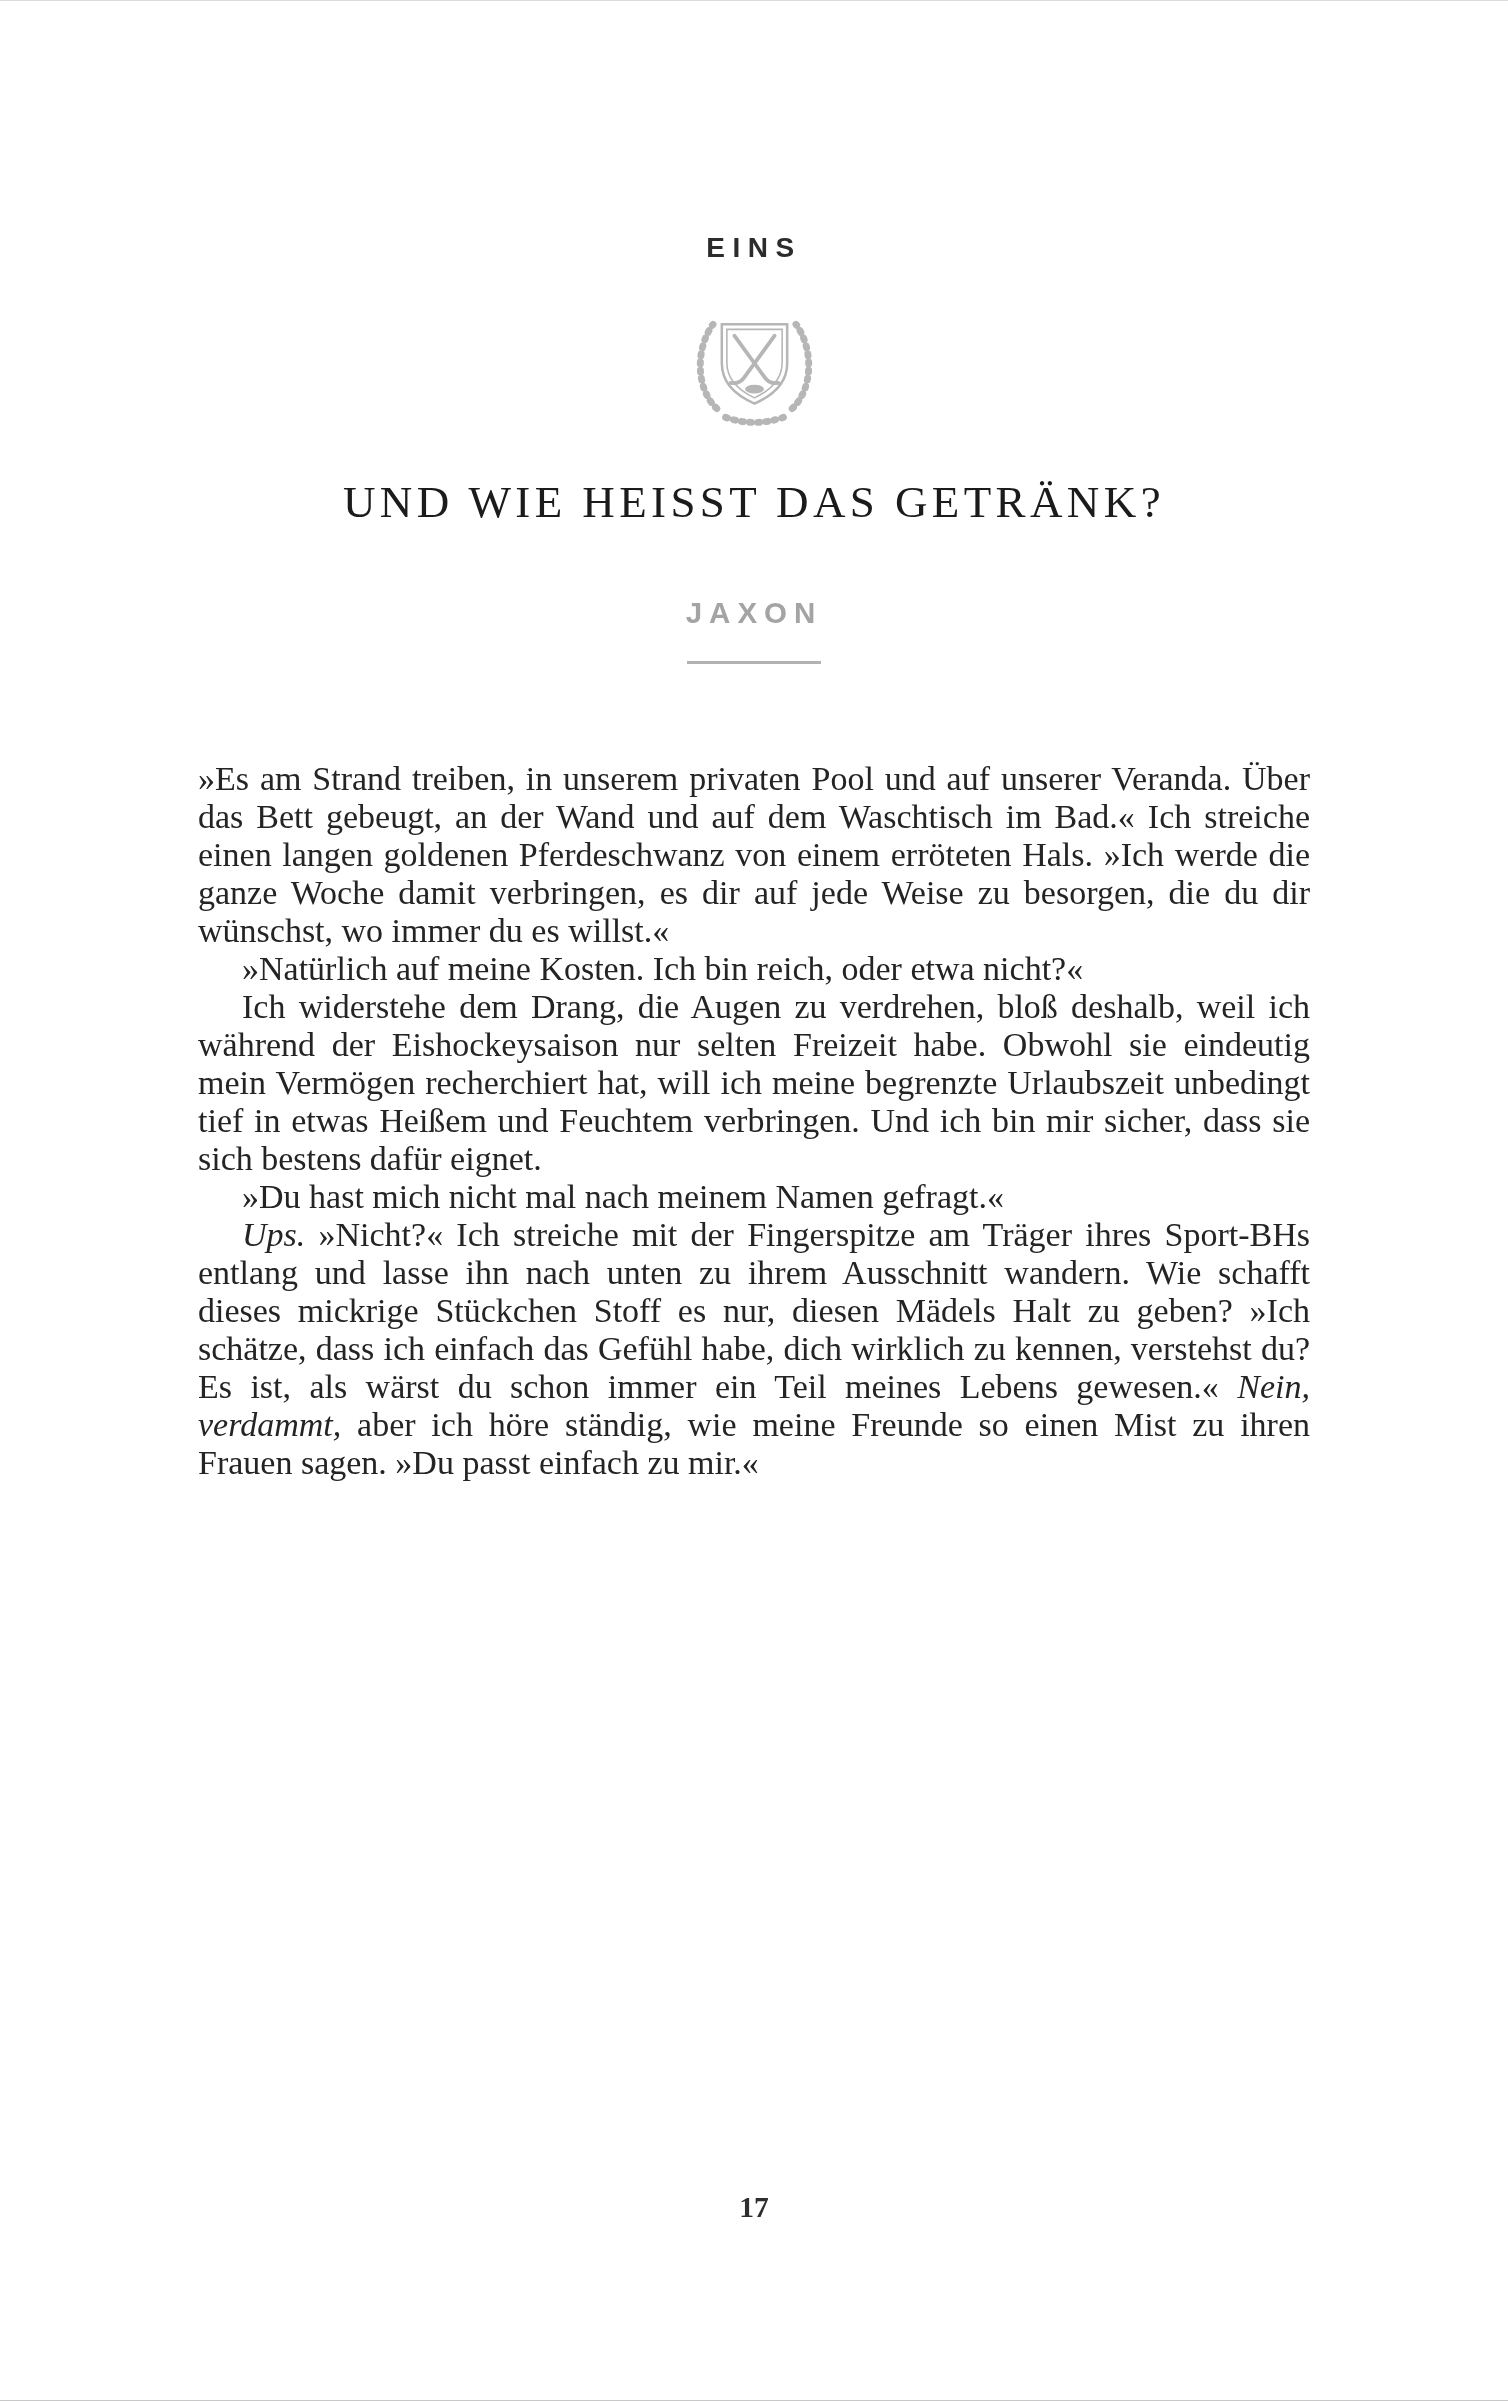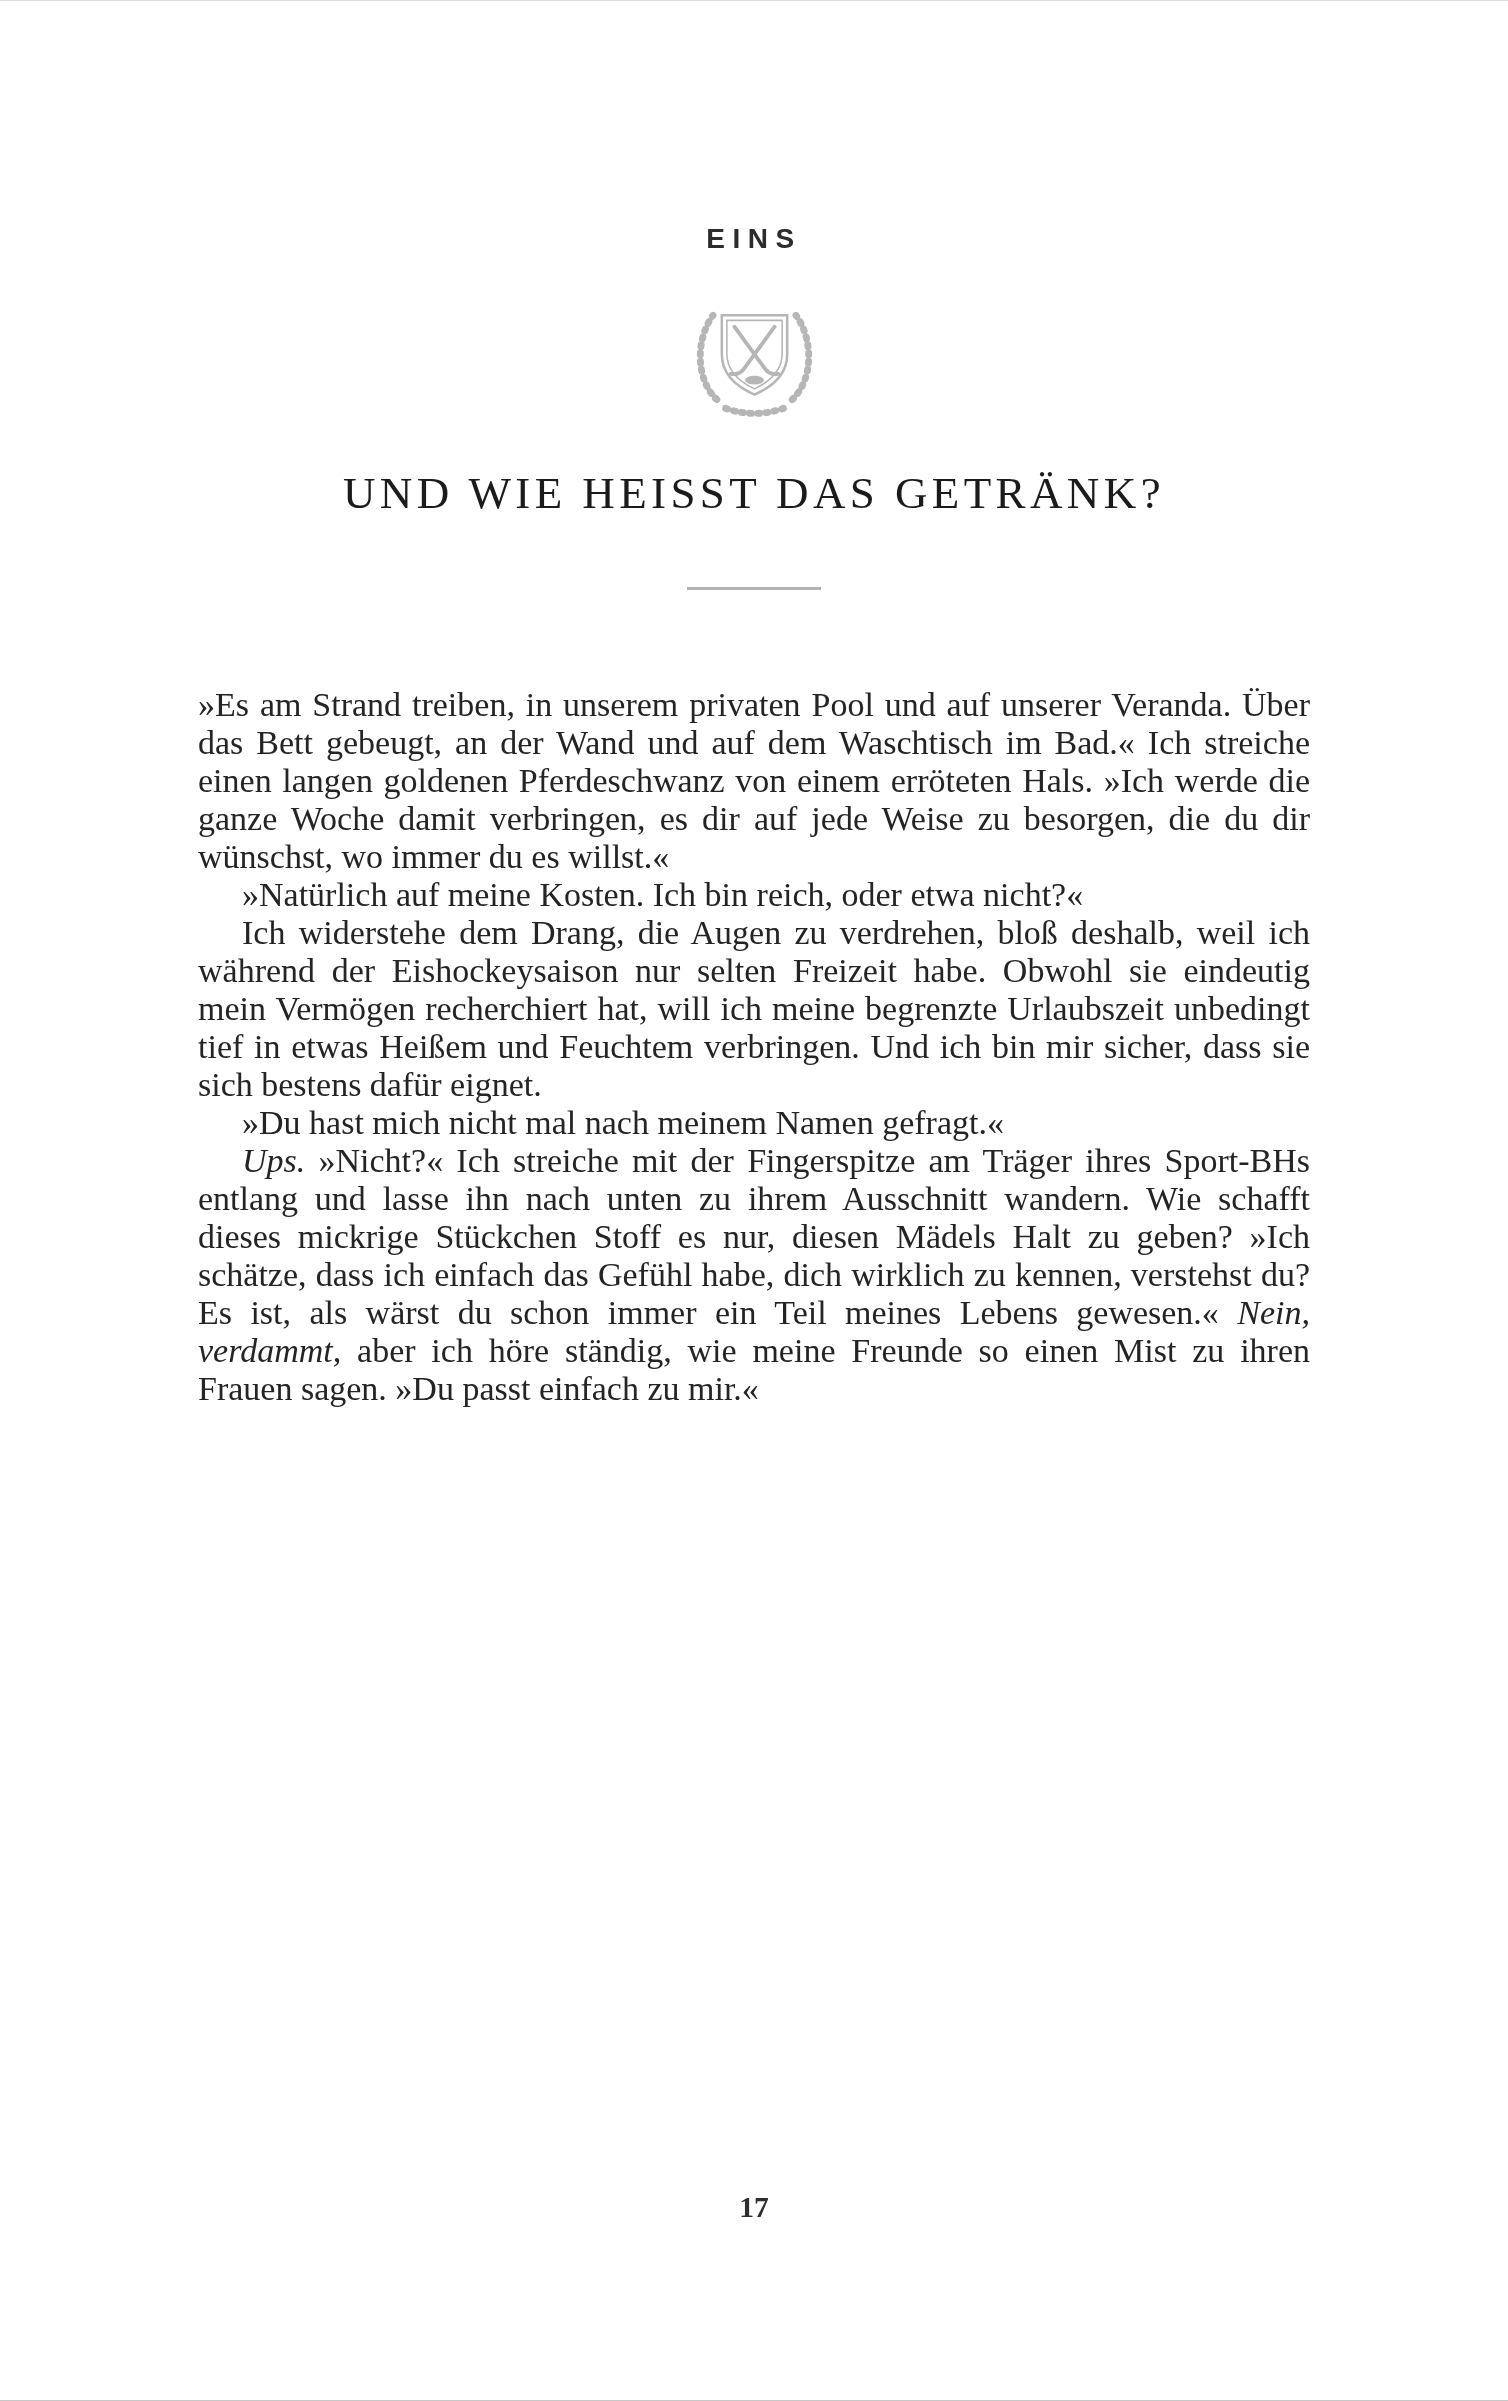--- a/index.html
+++ b/index.html
@@ -15,21 +15,21 @@
     background: #ffffff;
     border-top: 1.3px solid #dcdcdc;
     border-bottom: 1.9px solid #c8c8c8;
     box-sizing: border-box;
     overflow: hidden;
     font-family: "Liberation Serif", serif;
     color: #222222;
   }
   .content {
     width: 1112px;
-    margin: 8px auto;
+    margin: 17px auto;
     padding-top: 214px;
     text-align: center;
   }
   .chapter-number {
     font-family: "Liberation Sans", sans-serif;
     font-weight: 700;
     font-size: 28px;
     letter-spacing: 7.5px;
     color: #2c2c2c;
     margin: 0 0 39px 0;
@@ -110,20 +110,21 @@
         <path d="M 88,52 L 136,118 Q 144,130 158,127" stroke-width="6"></path>
 
         <path d="M 152,52 L 104,118 Q 96,130 82,127" stroke-width="6"></path>
 
         <ellipse cx="120" cy="137" rx="15" ry="7" fill="#b6b6b6" stroke="none"></ellipse>
       </svg>
     </div>
 
     <h1 class="chapter-title">UND WIE HEISST DAS GETRÄNK?</h1>
 
+    <div class="pov-name">JAXON</div>
 
     <div class="pov-underline"></div>
 
     <div class="body-text" lang="de">
         <p class="para"><span>»Es am Strand treiben, in unserem privaten Pool und auf unserer Veranda. Über das Bett gebeugt, an der Wand und auf dem Waschtisch im Bad.« Ich streiche einen langen goldenen Pferdeschwanz von einem erröteten Hals. »Ich werde die ganze Woche damit verbringen, es dir auf jede Weise zu besorgen, die du dir wünschst, wo immer du es willst.«</span></p>
         <p class="para indent"><span>»Natürlich auf meine Kosten. Ich bin reich, oder etwa nicht?«</span></p>
         <p class="para indent"><span>Ich widerstehe dem Drang, die Augen zu verdrehen, bloß deshalb, weil ich während der Eishockeysaison nur selten Freizeit habe. Obwohl sie eindeutig mein Vermögen recherchiert hat, will ich meine begrenzte Urlaubszeit unbedingt tief in etwas Heißem und Feuchtem verbringen. Und ich bin mir sicher, dass sie sich bestens dafür eignet.</span></p>
         <p class="para indent"><span>»Du hast mich nicht mal nach meinem Namen gefragt.«</span></p>
         <p class="para indent"><span class="italic">Ups.</span><span> »Nicht?« Ich streiche mit der Fingerspitze am Träger ihres Sport-BHs entlang und lasse ihn nach unten zu ihrem Ausschnitt wandern. Wie schafft dieses mickrige Stückchen Stoff es nur, diesen Mädels Halt zu geben? »Ich schätze, dass ich einfach das Gefühl habe, dich wirklich zu kennen, verstehst du? Es ist, als wärst du schon immer ein Teil meines Lebens gewesen.« </span><span class="italic">Nein, verdammt,</span><span> aber ich höre ständig, wie meine Freunde so einen Mist zu ihren Frauen sagen. »Du passt einfach zu mir.«</span></p>
       </div>

